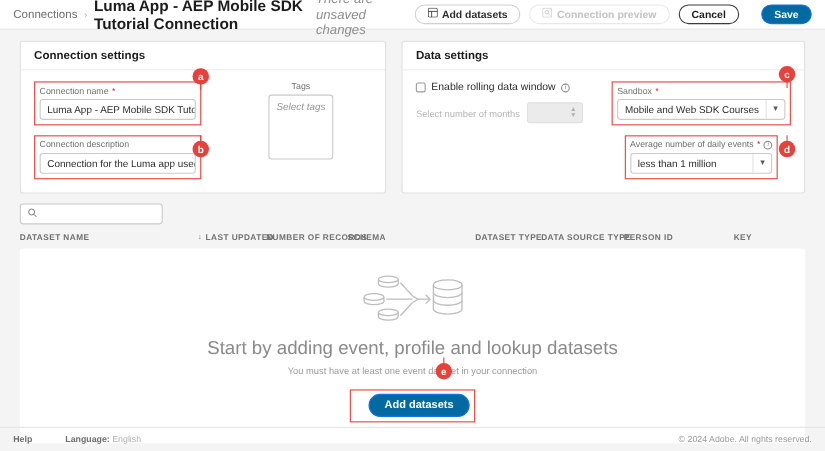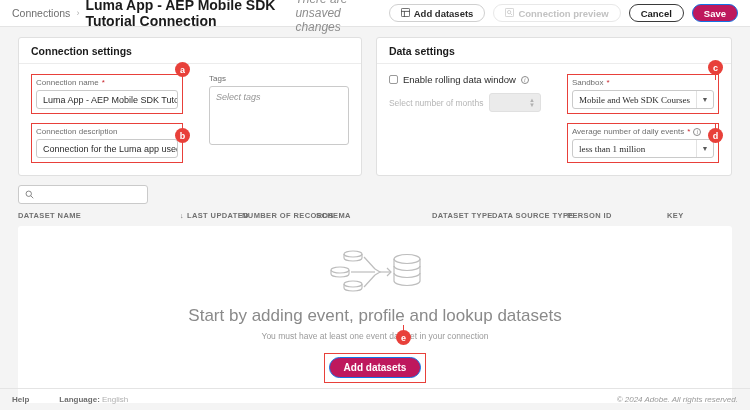--- a/index.html
+++ b/index.html
@@ -61,21 +61,21 @@
     padding: 0 11px;
     white-space: nowrap;
     cursor: pointer;
     border: 1px solid transparent;
     background: transparent;
     text-align: right;
   }
   .btn-quiet { color: #2c2c2c; border-color: #d0d0d0; background: #fff; }
   .btn-disabled { color: #c2c2c2; border-color: #e8e8e8; background: #fff; cursor: default; }
   .btn-outline { color: #1b1b1b; border-color: #3a3a3a; background: #fff; }
-  .btn-cta { color: #fff; background: #be185d; border-color: #1473e6; }
+  .btn-cta { color: #fff; background: #0369a1; border-color: #1473e6; margin-left: 12px; }
   .btn-cta-lg {
     height: 21px; border-radius: 11px; padding: 0 14px; font-size: 10px;
   }
 
   
   .panels {
     display: flex;
     gap: 14px;
     padding: 10px 18px 0 18px;
   }
@@ -92,21 +92,21 @@
     font-weight: bold;
     color: #1b1b1b;
   }
   .panel-body {
     padding: 10px 12px 12px 12px;
     display: flex;
     gap: 26px;
   }
   .col { display: flex; flex-direction: column; }
   .col-l { width: 152px; }
-  .col-r { flex: 1; }
+  .col-r { flex: 1; align-items: center; }
 
   .field-label {
     font-size: 8px;
     color: #6e6e6e;
     margin-bottom: 3px;
     display: flex;
     align-items: center;
     gap: 3px;
     white-space: nowrap;
   }
@@ -180,21 +180,21 @@
     height: 19px;
     border: 1px solid #cacaca;
     border-radius: 3px;
     background: #fff;
     display: flex;
     align-items: center;
     font-size: 9px;
     color: #2c2c2c;
     overflow: hidden;
   }
-  .select-val { padding: 0 6px; flex: 1; white-space: nowrap; overflow: hidden; font-family: Liberation Serif, serif; }
+  .select-val { padding: 0 6px; flex: 1; white-space: nowrap; overflow: hidden; }
   .select-arrow {
     width: 17px; height: 100%;
     border-left: 1px solid #e2e2e2;
     display: flex; align-items: center; justify-content: center;
     font-size: 7px; color: #5a5a5a;
   }
 
   
   .search-wrap { padding: 9px 18px 0 18px; }
   .search {
@@ -252,21 +252,21 @@
     height: 22px;
     border-top: 1px solid #e4e4e4;
     display: flex;
     align-items: center;
     padding: 0 12px;
     font-size: 8px;
     color: #6e6e6e;
   }
   .footer a { color: #6e6e6e; text-decoration: none; margin-right: 30px; font-weight: bold; }
   .footer .lang-val { color: #b0b0b0; font-weight: normal; }
-  .copyright { margin-left: auto; color: #9a9a9a; font-style: italic; }
+  .copyright { margin-left: auto; color: #9a9a9a; }
 
   
   .marker {
     position: absolute;
     width: 15px; height: 15px;
     border-radius: 50%;
     background: #e8403a;
     color: #fff;
     font-size: 9px;
     font-weight: bold;

